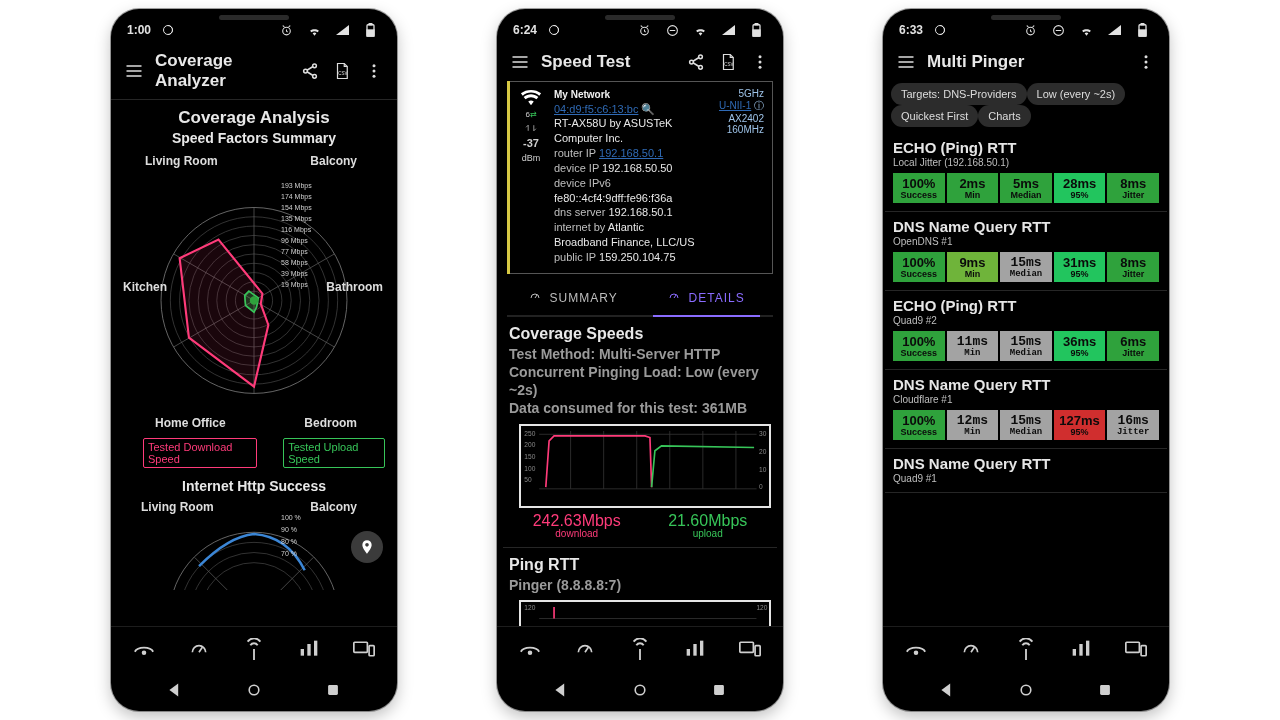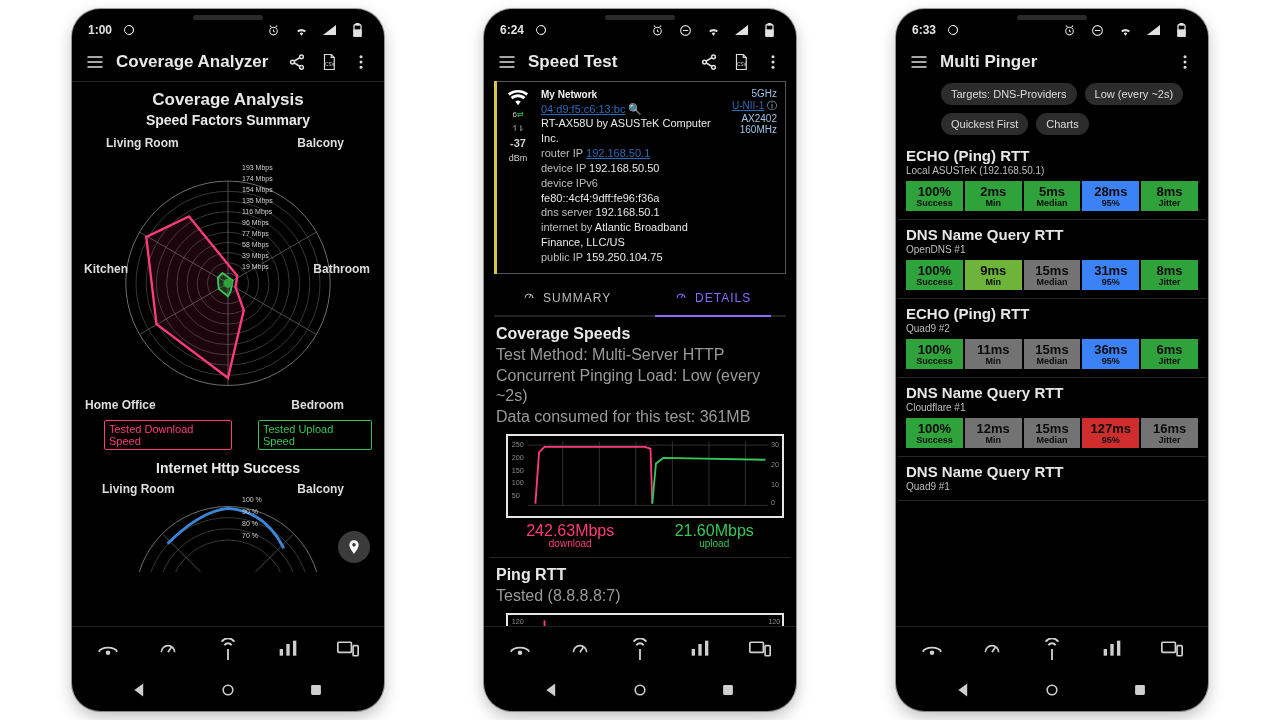--- a/index.html
+++ b/index.html
@@ -12,21 +12,21 @@
     --accent-green:#37c559;
     --accent-yellow:#e8c83a;
     --accent-orange:#e0a438;
     --accent-red:#d02e2e;
     --link:#2f6ab5;
     --card:#0b0b0b;
   }
   html,body{margin:0;padding:0;background:var(--bg);font-family:Arial,Helvetica,sans-serif;}
   .stage{width:1280px;height:720px;margin:0 auto;background:#fff;display:flex;align-items:center;justify-content:center;gap:100px;}
   .phone{
-    width:312px;height:702px;background:var(--phone-bg);border-radius:28px;box-shadow:0 0 0 1px rgba(0,0,0,.35), 0 6px 16px rgba(0,0,0,.25);
+    width:286px;height:702px;background:var(--phone-bg);border-radius:28px;box-shadow:0 0 0 1px rgba(0,0,0,.35), 0 6px 16px rgba(0,0,0,.25);
     position:relative;color:var(--fg);overflow:hidden;display:flex;flex-direction:column;
   }
   .speaker{position:absolute;top:6px;left:50%;transform:translateX(-50%);width:70px;height:5px;border-radius:3px;background:#2a2a2a;}
   .statusbar{display:flex;align-items:center;justify-content:space-between;padding:10px 16px 0 16px;font-size:12px;color:#e2e2e2;font-weight:700;}
   .statusbar .left,.statusbar .right{display:flex;align-items:center;gap:6px;}
   .appbar{display:flex;align-items:center;gap:10px;padding:10px 12px 8px 12px;}
   .appbar .title{font-size:17px;font-weight:700;flex:1;}
   .iconbtn{width:22px;height:22px;display:inline-flex;align-items:center;justify-content:center;color:#ddd;}
   .hr{height:1px;background:#262626;margin:0 0 4px 0;}
   .content{flex:1;overflow:hidden;padding:0 12px 6px 12px;}
@@ -49,43 +49,43 @@
   .netcard .col-mid{flex:1;font-size:11px;line-height:1.35;}
   .netcard .col-right{width:56px;font-size:10px;color:#9ec3e8;text-align:right;}
   .netcard .name{font-size:10px;font-weight:700;color:#f1f1f1;}
   .netcard a{color:var(--link);text-decoration:underline;}
   .tabs2{display:flex;margin:0 4px;border-bottom:2px solid #222;}
   .tabs2 .tab{flex:1;text-align:center;padding:10px 0;font-size:12px;letter-spacing:1px;color:#bdbdbd;position:relative;}
   .tabs2 .tab.active{color:var(--accent-purple);}
   .tabs2 .tab.active::after{content:"";position:absolute;left:10%;right:10%;bottom:-2px;height:2px;background:var(--accent-purple);}
   .hblock{margin:8px 6px 0 6px;}
   .hblock h3{font-size:16px;font-weight:600;margin:0 0 2px 0;color:#e8e8e8;}
-  .hblock .meta{font-size:16px;color:#9a9a9a;line-height:1.3;}
+  .hblock .meta{font-size:14px;color:#9a9a9a;line-height:1.3;font-weight:bold;}
   .speed-graph{position:relative;height:80px;margin:6px 6px 2px 16px;border:2px solid #e5e5e5;}
   .speed-graph svg{position:absolute;inset:0;}
   .speed-stats{display:flex;justify-content:space-around;margin:4px 6px 8px 6px;}
   .speed-stats .s{font-size:16px;}
   .speed-stats .s .sub{display:block;font-size:10px;margin-top:-2px;}
   .speed-stats .dl{color:var(--accent-pink);text-align:center;}
   .speed-stats .ul{color:var(--accent-green);text-align:center;}
   .yellow-strip{position:absolute;left:-1px;top:-1px;bottom:-1px;width:3px;background:#d6c843;}
   .gridline{stroke:#333;stroke-width:1;}
   
-  .chips{display:flex;gap:8px;flex-wrap:wrap;padding:2px 8px 6px 8px;margin-left:37px;}
+  .chips{display:flex;gap:0;flex-wrap:wrap;padding:2px 8px 6px 8px;}
   .chip{background:#2c2c2c;border-radius:14px;padding:5px 10px;font-size:11px;color:#ddd;}
   .pinger-block{margin:6px 8px 6px 8px;}
   .pinger-block h4{margin:0;font-size:15px;font-weight:600;color:#e6e6e6;}
   .pinger-block .sub{font-size:10px;color:#bfbfbf;margin:1px 0 5px 0;}
   .cells{display:flex;gap:2px;}
   .cell{flex:1;text-align:center;padding:4px 0 3px 0;font-size:13px;line-height:1.05;color:#0b0b0b;font-weight:700;}
   .cell small{display:block;font-size:9px;font-weight:600;}
   .c-green{background:#2fa23c;}
   .c-lgreen{background:#6fb43a;}
-  .c-yellow{background:#737373;}
-  .c-orange{background:#3b82f6;}
+  .c-yellow{background:#a3a3a3;font-family:Liberation Mono, monospace;}
+  .c-orange{background:#22c55e;}
   .c-red{background:#d02e2e;}
   .tiny-ticks{font-size:8px;fill:#888;}
   .small-caps{font-size:11px;color:#bfbfbf;margin-top:37px;}
 </style>
 </head>
 <body>
 
 <div class="stage">
 
   <div class="phone">
@@ -192,21 +192,21 @@
             <polygon points="-6,-11 5,-3 4,3 3,8 0,14 -10,6 -11,-6" fill="rgba(55,197,89,0.25)" stroke="#37c559" stroke-width="2"></polygon>
             <circle r="5" fill="#2fa23c"></circle>
 
           </g>
         </svg>
         
         <span class="radar-label" style="top:2px;left:22px;">Living Room</span>
         <span class="radar-label" style="top:2px;right:28px;">Balcony</span>
         <span class="radar-label" style="top:128px;right:2px;">Bathroom</span>
         <span class="radar-label" style="bottom:2px;right:28px;">Bedroom</span>
-        <span class="radar-label" style="bottom:2px;left:1px;text-align:right;">Home Office</span>
+        <span class="radar-label" style="bottom:2px;left:32px;text-align:right;">Home Office</span>
         <span class="radar-label" style="top:128px;left:0px;">Kitchen</span>
         
         <div style="position:absolute;left:158px;top:28px;font-size:7px;color:#cfcfcf;line-height:11px;text-align:left;">
           <div>193 Mbps</div>
           <div>174 Mbps</div>
           <div>154 Mbps</div>
           <div>135 Mbps</div>
           <div>116 Mbps</div>
           <div>96 Mbps</div>
           <div>77 Mbps</div>
@@ -472,21 +472,21 @@
       </div>
 
       <div class="speed-stats">
         <div class="s dl"><span>242.63Mbps</span><span class="sub">download</span></div>
         <div class="s ul"><span>21.60Mbps</span><span class="sub">upload</span></div>
       </div>
 
       <div class="hr"></div>
       <div class="hblock">
         <h3>Ping RTT</h3>
-        <div class="meta">Tested (8.8.8.8:7)</div>
+        <div class="meta">Pinger (8.8.8.8:7)</div>
       </div>
       <div class="speed-graph" style="height:24px;">
         <svg viewBox="0 0 300 24">
           <text x="4" y="10" class="tiny-ticks">120</text>
           <text x="285" y="10" class="tiny-ticks">120</text>
           <line x1="22" y1="20" x2="285" y2="20" stroke="#333"></line>
           <line x1="40" y1="6" x2="40" y2="20" stroke="#ff3b7a" stroke-width="2"></line>
         </svg>
       </div>
     </div>
@@ -607,21 +607,21 @@
       <span class="chip">Targets: DNS-Providers</span>
       <span class="chip">Low (every ~2s)</span>
       <span class="chip">Quickest First</span>
       <span class="chip">Charts</span>
     </div>
 
     <div class="content" style="padding:0 2px 4px 2px;" id="pinger-list">
 
     <div class="pinger-block">
           <h4>ECHO (Ping) RTT</h4>
-          <div class="sub">Local ASUSTeK (192.168.50.1)</div>
+          <div class="sub">Local Jitter (192.168.50.1)</div>
           <div class="cells">
             <div class="cell c-green">100%<small>Success</small></div>
             <div class="cell c-green">2ms<small>Min</small></div>
             <div class="cell c-green">5ms<small>Median</small></div>
             <div class="cell c-orange">28ms<small>95%</small></div>
             <div class="cell c-green">8ms<small>Jitter</small></div>
           </div>
         </div>
         <div class="hr" style="margin: 8px 0px 0px;"></div>
         <div class="pinger-block">

